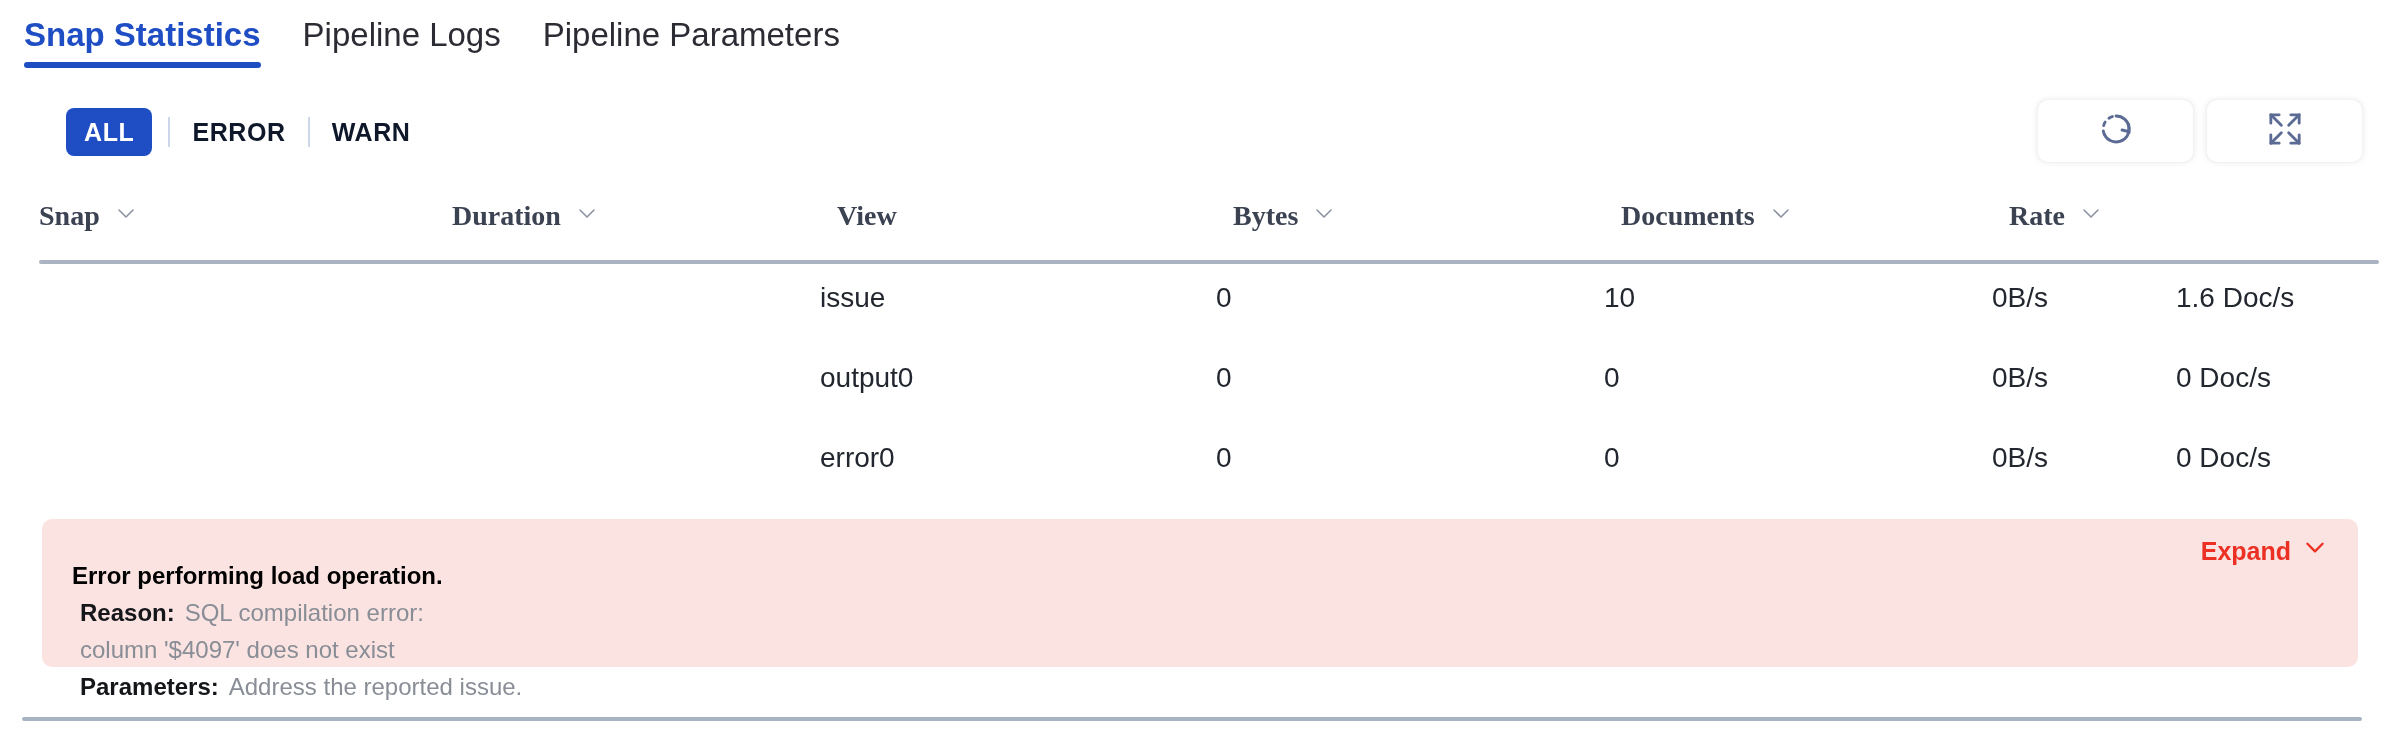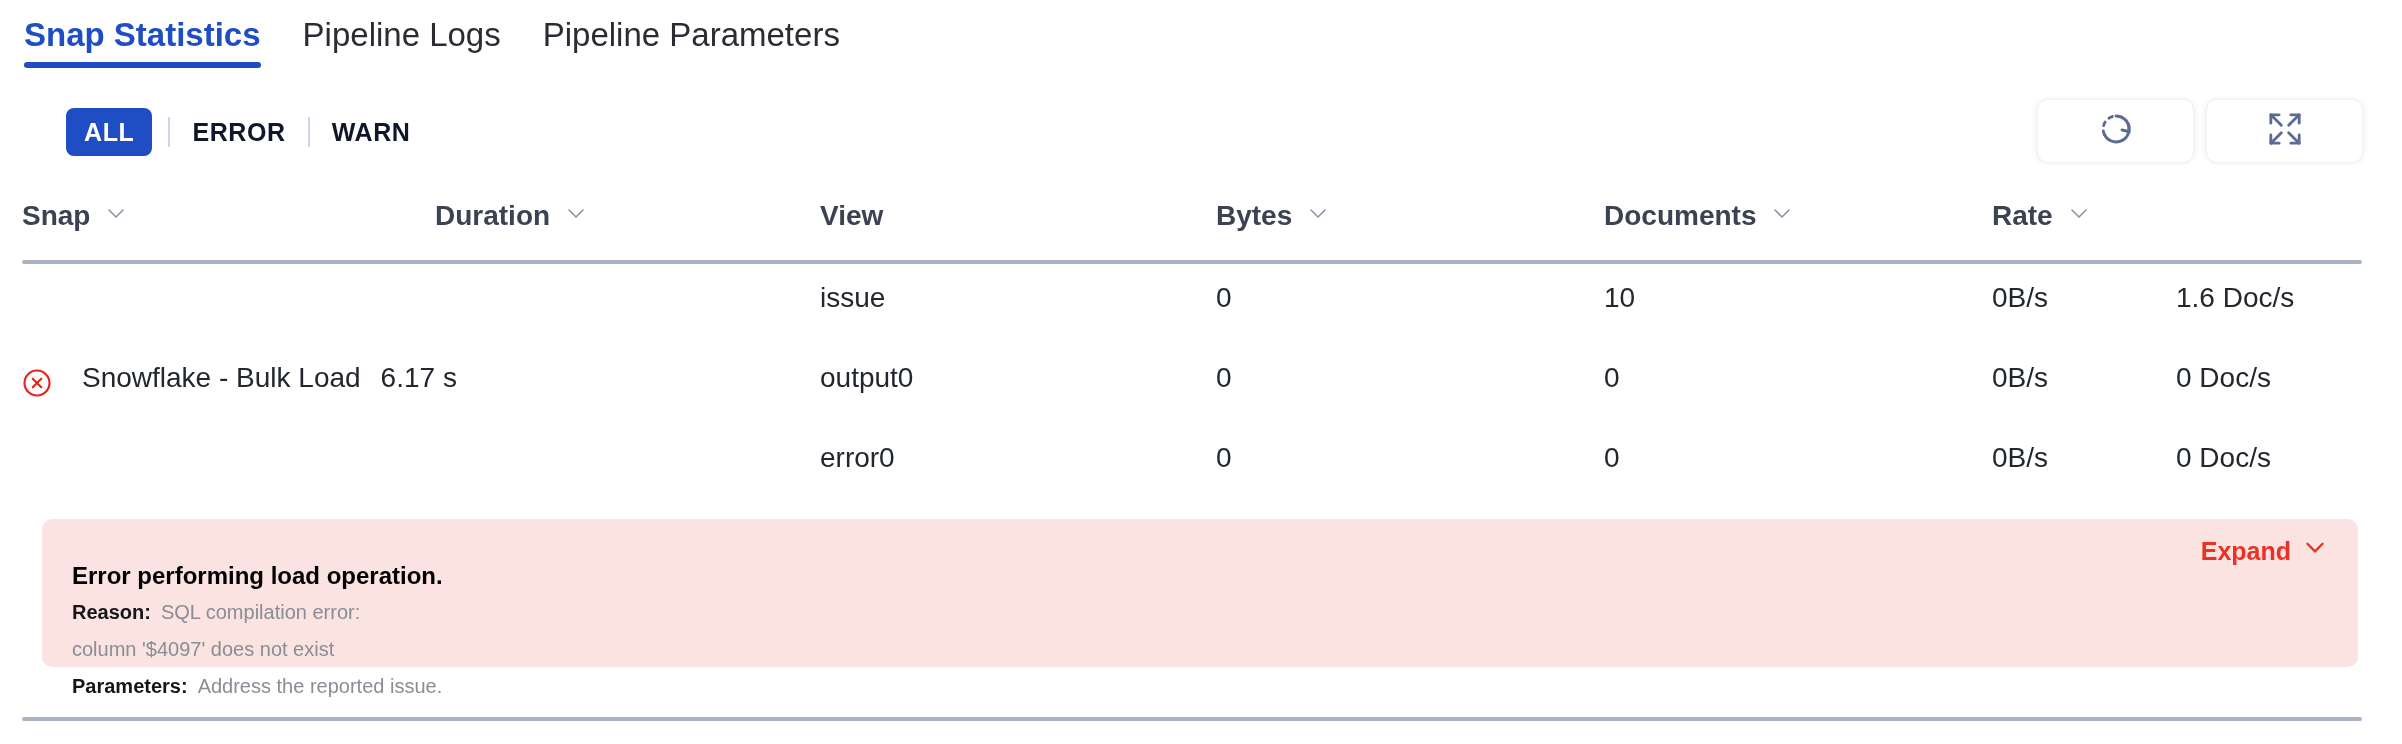--- a/index.html
+++ b/index.html
@@ -128,23 +128,24 @@
     display: flex;
     align-items: center;
     justify-content: center;
     margin-left: 14px;
     cursor: pointer;
   }
 
   
   .table {
     position: absolute;
-    left: 0;
+    left: 17px;
     top: 196px;
     width: 2324px;
+    font-family: Liberation Serif, serif;
   }
   .thead {
     position: relative;
     height: 62px;
   }
   .th {
     position: absolute;
     top: 0;
     display: flex;
     align-items: center;
@@ -209,24 +210,25 @@
     padding: 14px 30px 10px 30px;
   }
   .err-title {
     color: #000000;
     font-size: 24px;
     font-weight: 700;
     line-height: 36px;
     margin-top: 25px;
   }
   .err-line {
-    font-size: 20px;
+    font-size: 24px;
     line-height: 37px;
     color: #888d96;
     white-space: nowrap;
+    margin-left: 8px;
   }
   .err-line b {
     color: #14161a;
     font-weight: 700;
   }
   .err-line .gap { display: inline-block; width: 10px; }
   .expand {
     position: absolute;
     right: 30px;
     top: 14px;
@@ -363,31 +365,20 @@
 
     <div class="row" style="height:52px">
       <div class="cell" style="left:820px">issue</div>
       <div class="cell" style="left:1216px">0</div>
       <div class="cell" style="left:1604px">10</div>
       <div class="cell" style="left:1992px">0B/s</div>
       <div class="cell" style="left:2176px">1.6 Doc/s</div>
     </div>
 
     <div class="row" style="height:52px; margin-top:28px">
-      <div class="cell snapcell" style="left:22px">
-        <span class="err-circle">
-          <svg width="30" height="30" viewBox="0 0 24 24" fill="none" stroke="#e8231c" stroke-width="1.7" stroke-linecap="round">
-            <circle cx="12" cy="12" r="10"></circle>
-            <line x1="8.6" y1="8.6" x2="15.4" y2="15.4"></line>
-            <line x1="15.4" y1="8.6" x2="8.6" y2="15.4"></line>
-          </svg>
-        </span>
-        <span style="margin-left:30px">Snowflake - Bulk Load</span>
-        <span style="margin-left:20px">6.17 s</span>
-      </div>
       <div class="cell" style="left:820px">output0</div>
       <div class="cell" style="left:1216px">0</div>
       <div class="cell" style="left:1604px">0</div>
       <div class="cell" style="left:1992px">0B/s</div>
       <div class="cell" style="left:2176px">0 Doc/s</div>
     </div>
 
     <div class="row" style="height:52px; margin-top:28px">
       <div class="cell" style="left:820px">error0</div>
       <div class="cell" style="left:1216px">0</div>

